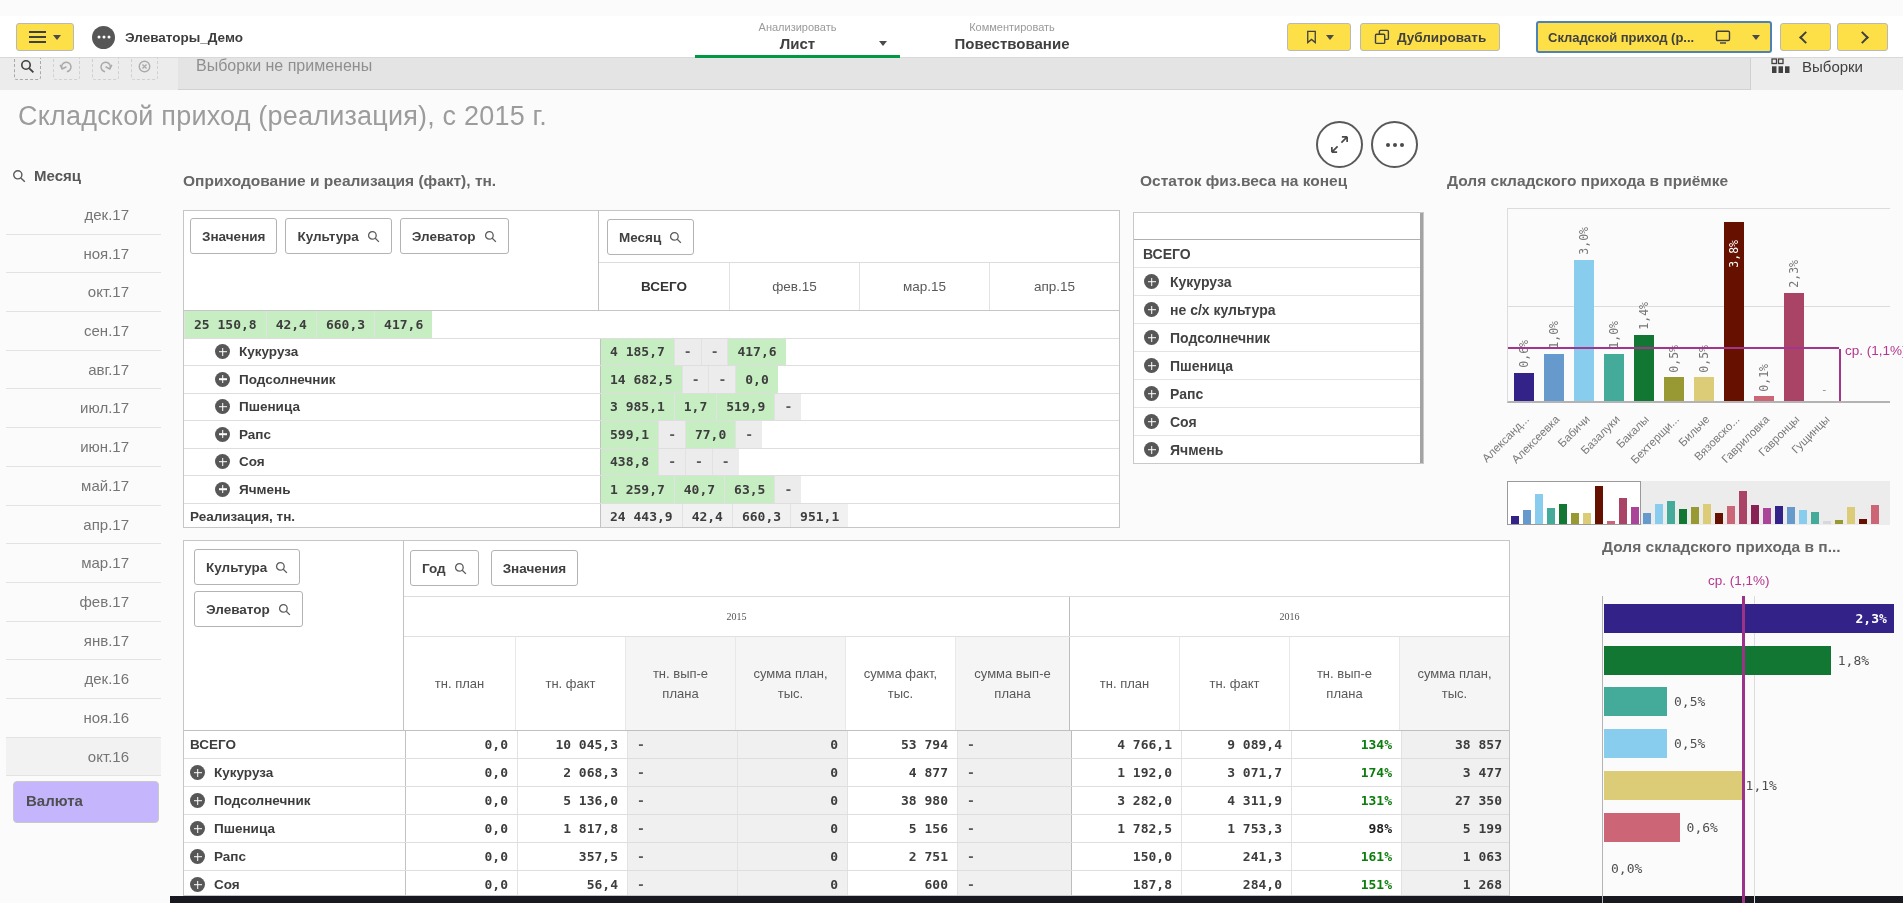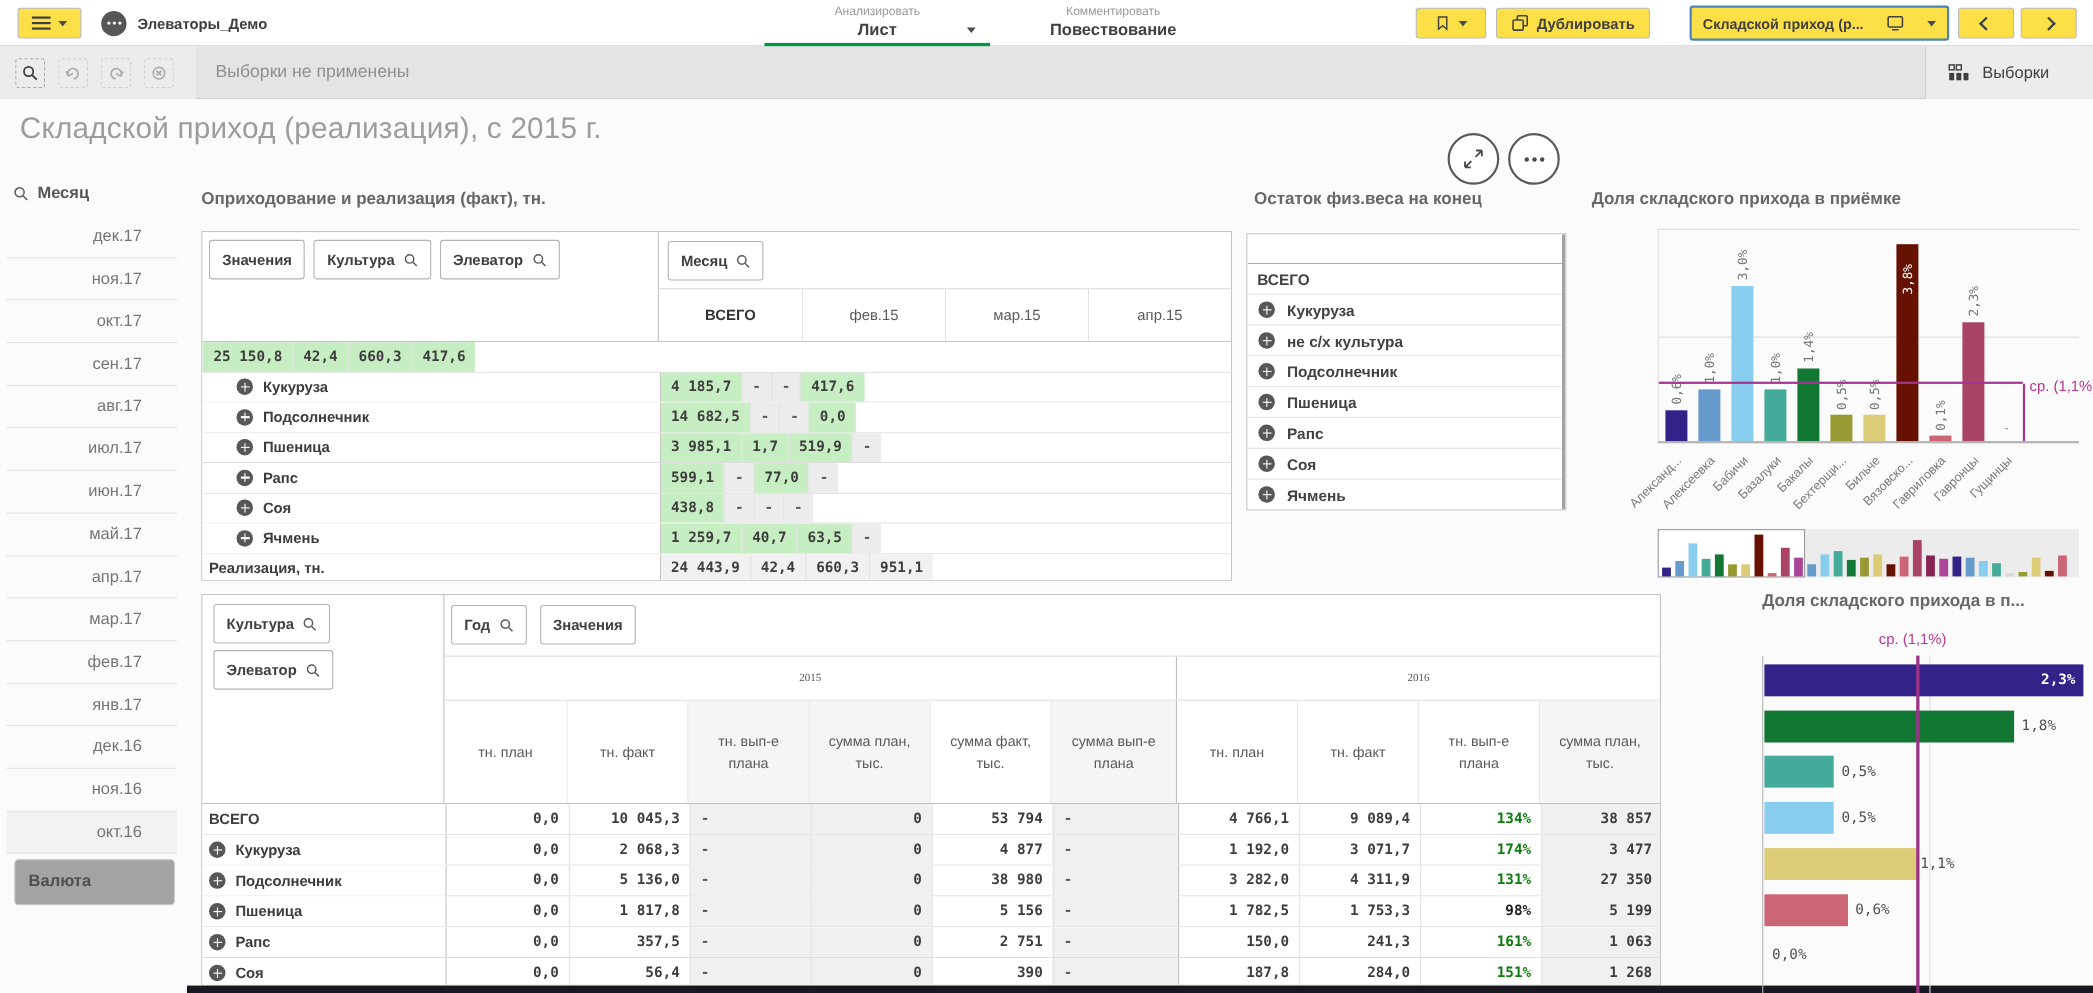--- a/index.html
+++ b/index.html
@@ -2,21 +2,21 @@
 <html><head>
 <meta charset="utf-8">
 <style>
   *{margin:0;padding:0;box-sizing:border-box}
   html,body{width:1903px;height:903px;overflow:hidden;background:#fbfbfb;
     font-family:"Liberation Sans",sans-serif}
   #app{position:relative;width:1903px;height:903px}
   svg{display:block}
 
   
-  #hdr{position:absolute;left:0;top:0;width:1903px;height:42px;background:#fff;
+  #hdr{position:absolute;left:0;top:16px;width:1903px;height:42px;background:#fff;
     border-bottom:1px solid #d9d9d9;z-index:10}
   .hbtn{position:absolute;top:7px;height:28px;border:1px solid #b9b9b9;border-radius:3px;
     background:#fde047;display:flex;align-items:center;justify-content:center;gap:7px;cursor:pointer}
   #menu-btn{left:16px;width:58px}
   .burger{position:relative;width:17px;height:13px}
   .burger i{position:absolute;left:0;top:0;width:17px;height:2.4px;background:#404040;
     box-shadow:0 5px 0 #404040,0 10px 0 #404040}
   .dcaret{width:0;height:0;border-left:4.5px solid transparent;border-right:4.5px solid transparent;
     border-top:5.5px solid #4a4a4a}
   #app-ident{position:absolute;left:92px;top:0;height:42px;display:flex;align-items:center;gap:10px}
@@ -69,21 +69,21 @@
     box-shadow:-7px 0 0 #4a4a4a,7px 0 0 #4a4a4a}
 
   
   #month-head{position:absolute;left:12px;top:167px;display:flex;align-items:center;gap:8px}
   #month-head b{font-size:15px;color:#575757}
   #month-list{position:absolute;left:6px;top:196px;width:155px}
   .mitem{height:38.7px;line-height:38.7px;text-align:right;padding-right:32px;color:#757575;
     font-size:15px;border-bottom:1px solid #e3e3e3;cursor:pointer}
   .mitem.cur{background:#f2f2f2}
   #currency-box{position:absolute;left:13px;top:781px;width:146px;height:42px;border:1px solid #c9c9c9;
-    border-radius:4px;background:#a3a3a3;cursor:pointer}
+    border-radius:4px;background:#c4b5fd;cursor:pointer}
   #currency-box span{display:block;margin:10px 0 0 12px;font-size:15px;font-weight:bold;color:#4f4f4f}
 
   
   .panel-title{position:absolute;font-size:15.5px;font-weight:bold;color:#676767;white-space:nowrap}
   .dimbtn{display:inline-flex;align-items:center;gap:8px;border:1px solid #b3b3b3;border-radius:3px;
     background:#fff;height:36px;padding:0 11px;font-weight:bold;font-size:13.5px;color:#404040;cursor:pointer}
   .plus{position:relative;width:15px;height:15px;border-radius:50%;background:#575757;flex:none;cursor:pointer}
   .plus::before,.plus::after{content:"";position:absolute;background:#fff;left:50%;top:50%;
     transform:translate(-50%,-50%)}
   .plus::before{width:8px;height:1.6px}
@@ -706,21 +706,21 @@
         </div>
         <div class="prow">
           <div class="plab w222">
             <div class="plus"></div>
             <div class="ptxt">Соя</div>
           </div>
           <div class="pcell" style="width: 111px;">0,0</div>
           <div class="pcell" style="width: 110px;">56,4</div>
           <div class="pcell null dim" style="width: 110px;">-</div>
           <div class="pcell dim" style="width: 110px;">0</div>
-          <div class="pcell" style="width: 110px;">390</div>
+          <div class="pcell" style="width: 110px;">600</div>
           <div class="pcell null dim" style="width: 114px;">-</div>
           <div class="pcell ydiv" style="width: 110px;">187,8</div>
           <div class="pcell" style="width: 110px;">284,0</div>
           <div class="pcell good" style="width: 110px;">151%</div>
           <div class="pcell dim" style="width: 110px;">1 268</div>
         </div>
       </div>
   </div>
 
   <div class="panel-title" style="left:1602px;top:538px">Доля складского прихода в п...</div>

